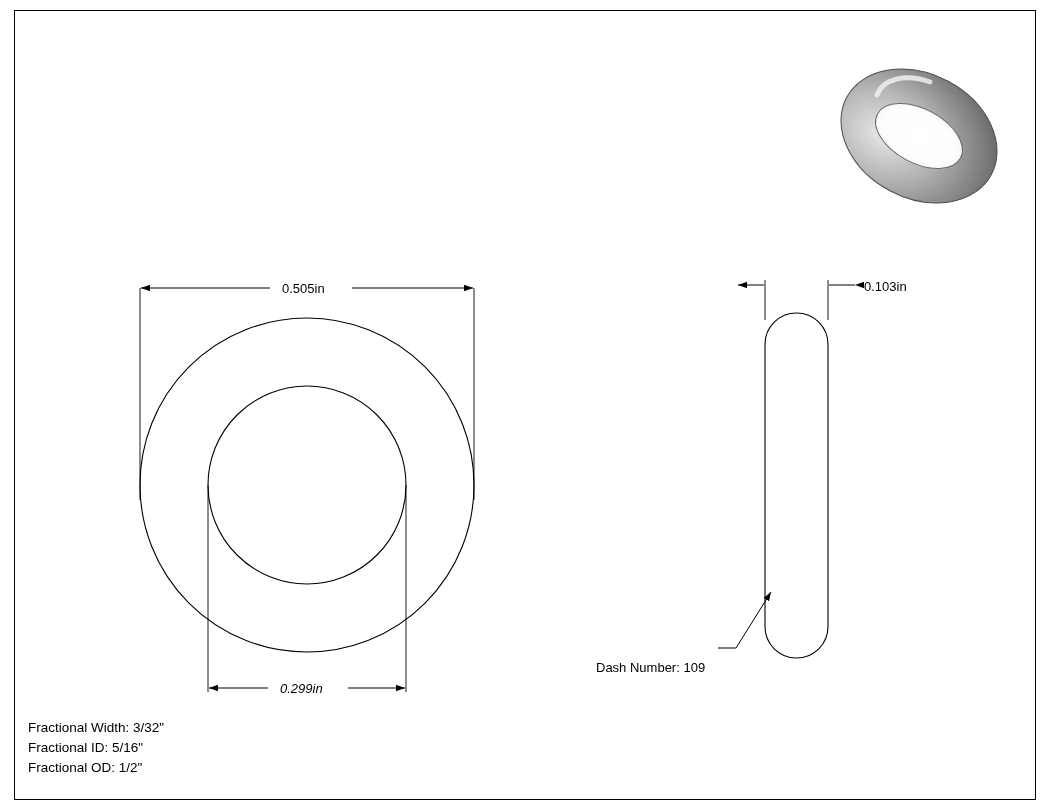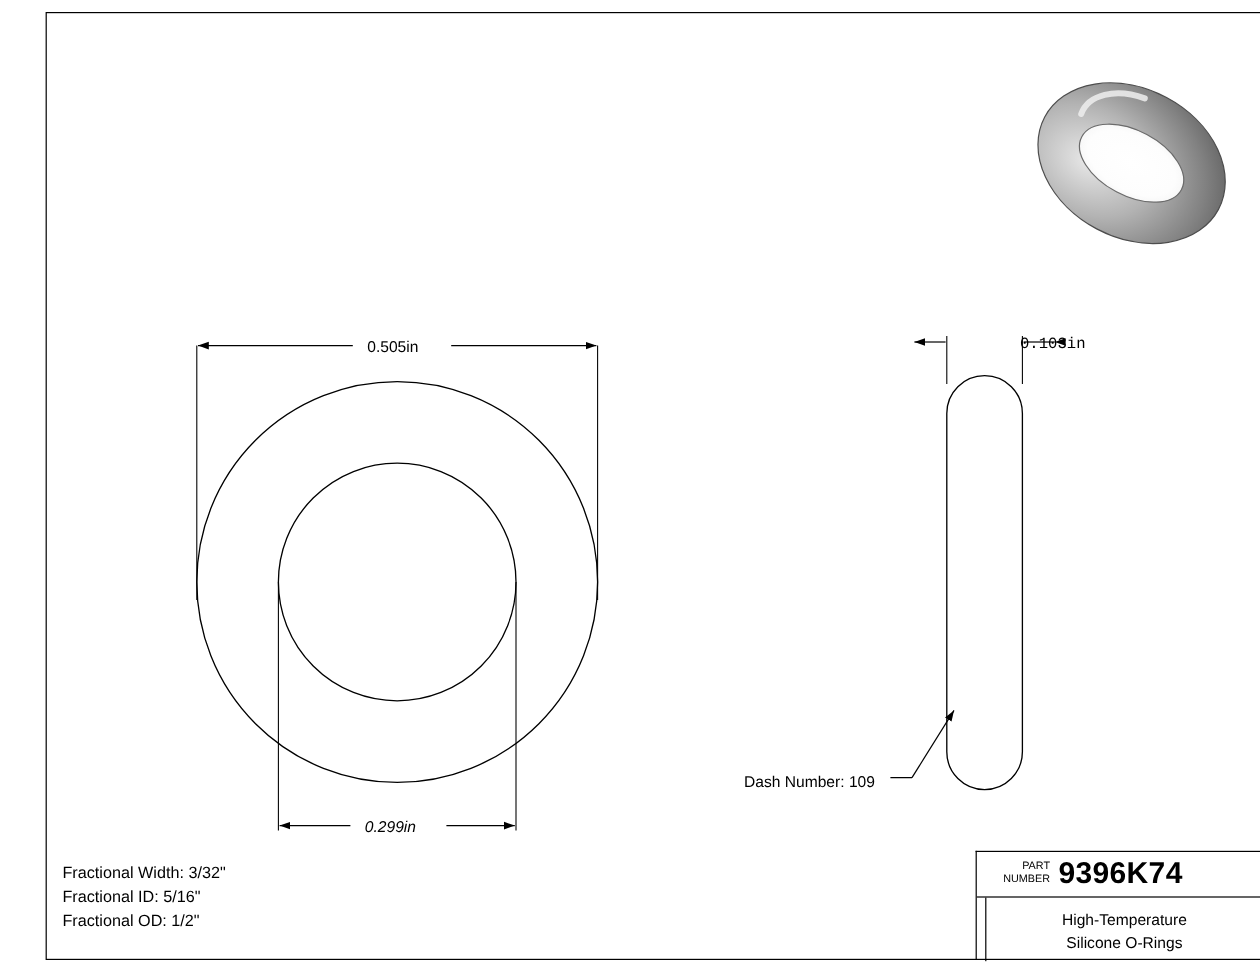--- a/index.html
+++ b/index.html
@@ -13,21 +13,20 @@
     position: relative;
     font-family: "Liberation Sans", sans-serif;
     color: #000000;
     overflow: hidden;
   }
   #sheet {
     position: absolute;
     left: 0; top: 0;
     width: 834px;
     height: 811px;
-    margin-left: 24px;
   }
   .frame {
     position: absolute;
     left: 14px;
     top: 10px;
     width: 1022px;
     height: 790px;
     border: 1px solid #000;
     box-sizing: border-box;
   }
@@ -176,37 +175,23 @@
     </g>
 
     <g stroke="#000" stroke-width="1" fill="none">
       <line x1="736" y1="648" x2="771" y2="592" marker-end="url(#arrowL)"></line>
       <line x1="736" y1="648" x2="718" y2="648"></line>
     </g>
   </svg>
 
   <div class="dimtext" style="left:282px; top:281px;">0.505in</div>
   <div class="dimtext" style="left:280px; top:681px;font-style:italic;">0.299in</div>
-  <div class="dimtext" style="left:826px; top:279px;font-family:Liberation Mono, monospace;">0.103in</div>
-  <div class="dimtext" style="left:596px; top:644px;">Dash Number: 109</div>
+  <div class="dimtext" style="left:864px; top:279px;">0.103in</div>
+  <div class="dimtext" style="left:596px; top:660px;">Dash Number: 109</div>
 
   <div class="spec-block">
     <div class="spec-line">Fractional Width: 3/32"</div>
     <div class="spec-line">Fractional ID: 5/16"</div>
     <div class="spec-line">Fractional OD: 1/2"</div>
   </div>
 
-  <div class="title-block">
-    <div class="tb-top">
-      <div class="tb-partlabel">
-        <div>PART</div>
-        <div>NUMBER</div>
-      </div>
-      <div class="tb-partnum">9396K74</div>
-    </div>
-    <div class="tb-divider"></div>
-    <div class="tb-desc">
-      <div>High-Temperature</div>
-      <div>Silicone O-Rings</div>
-    </div>
-  </div>
 
 </div>
 
 </body></html>

